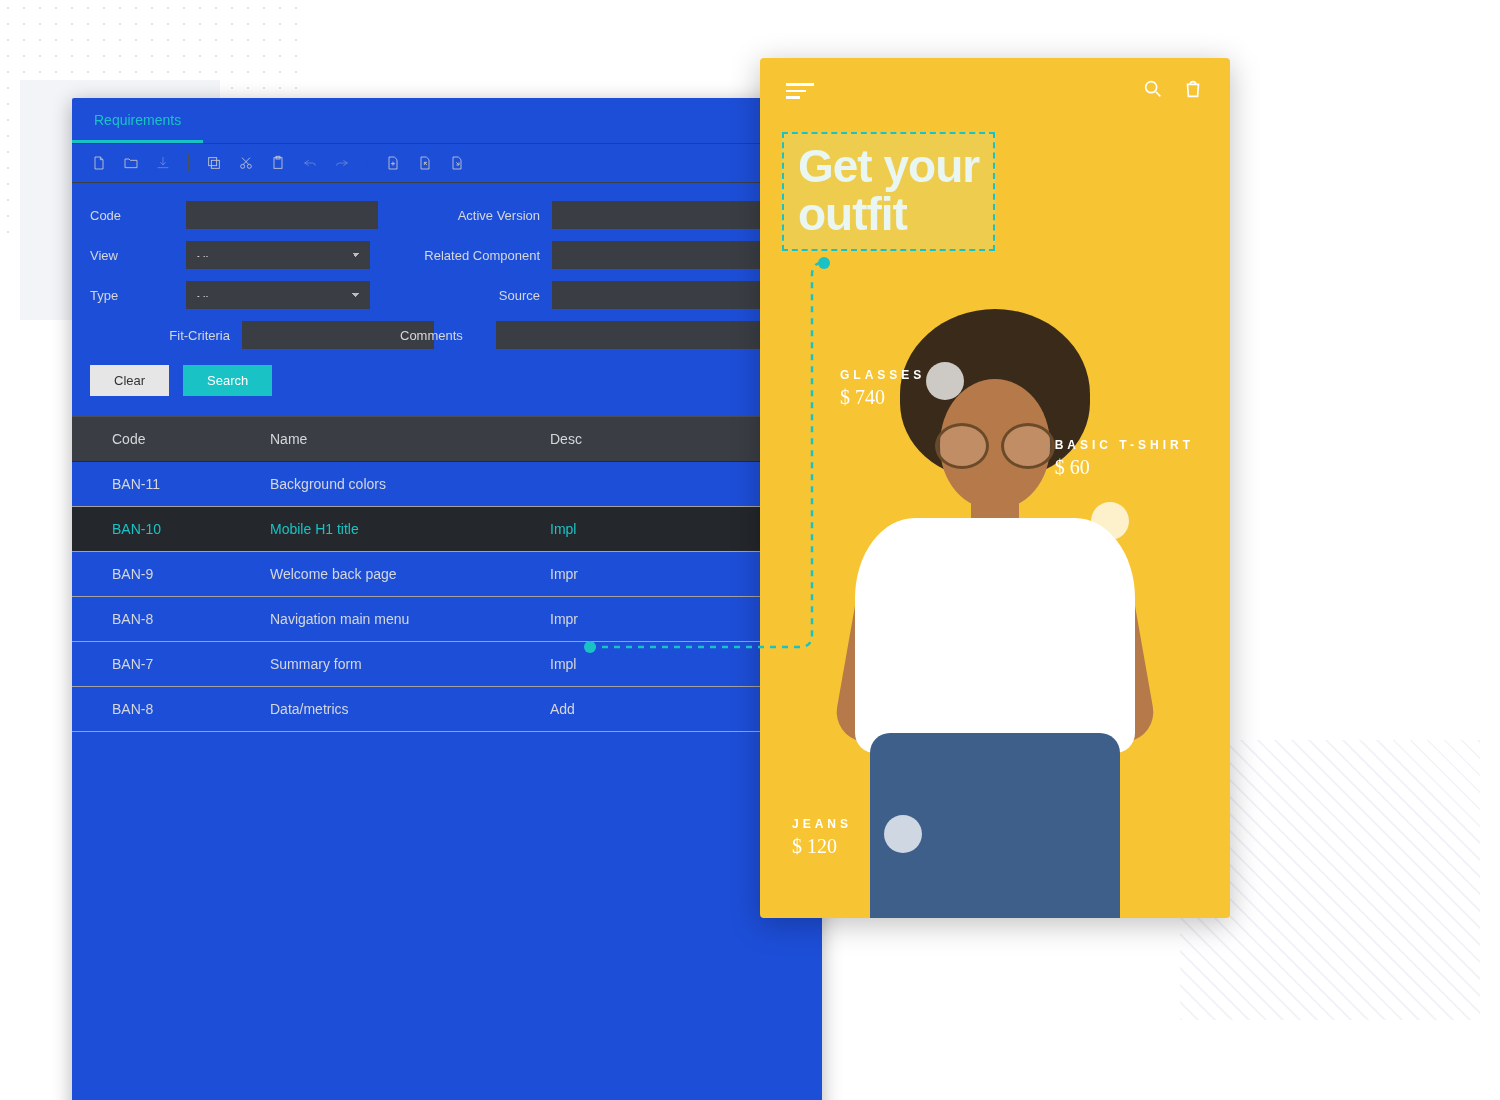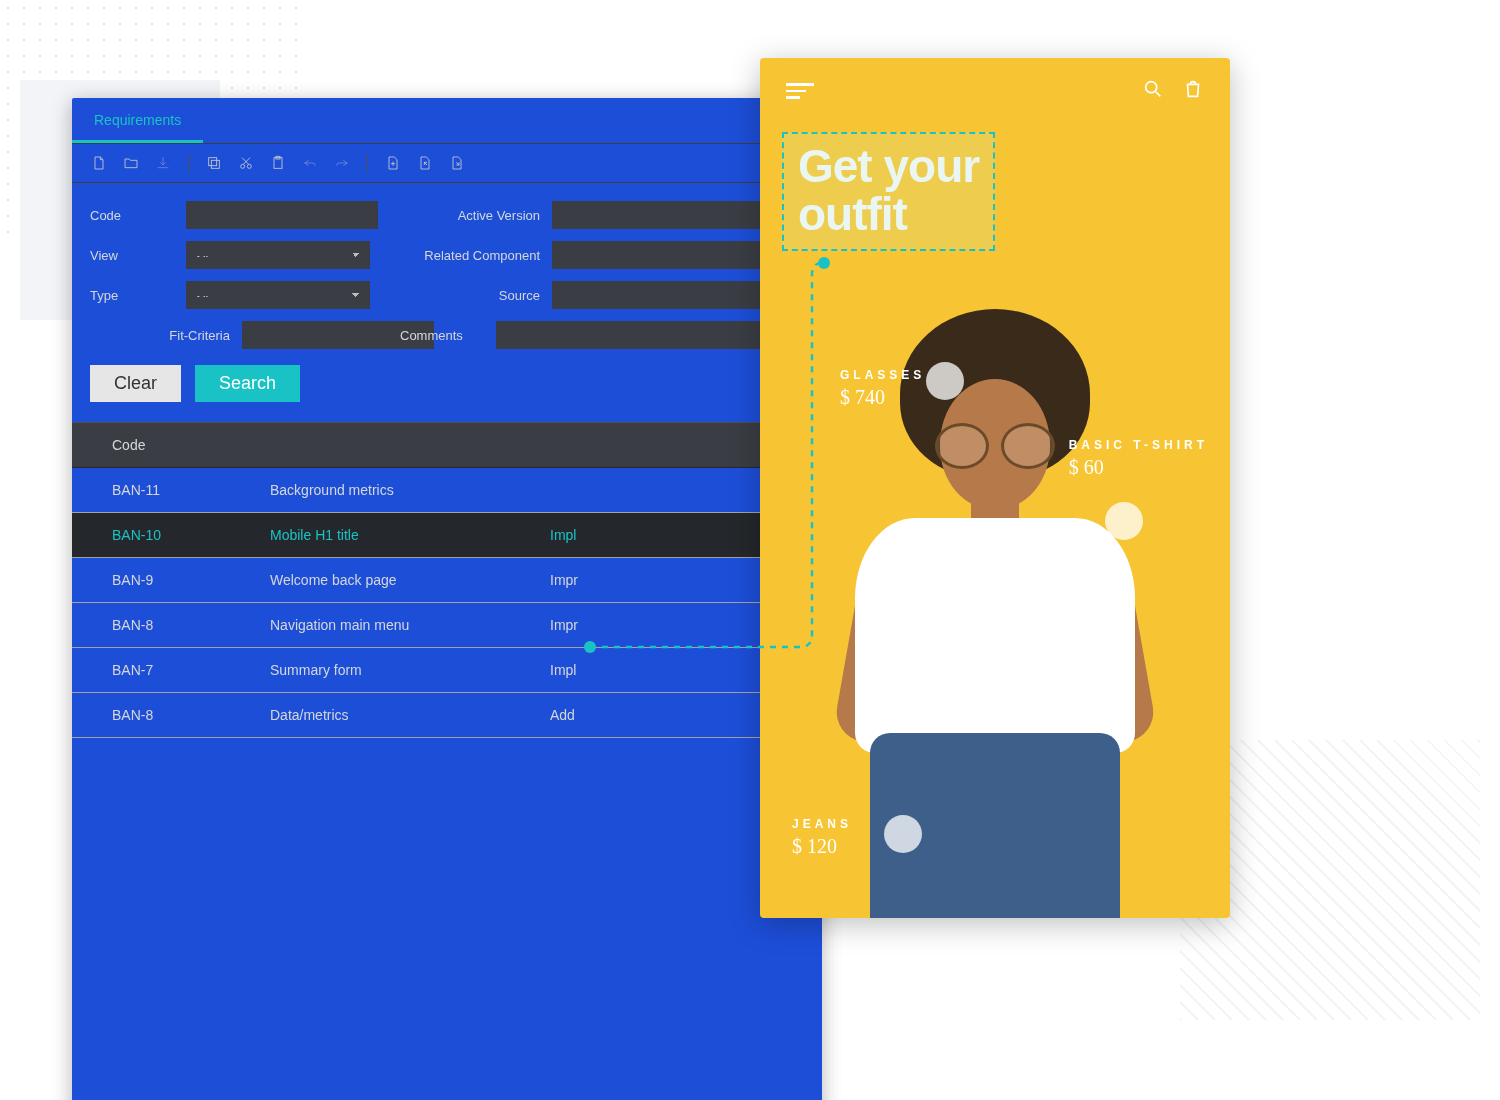--- a/index.html
+++ b/index.html
@@ -102,21 +102,21 @@
   .fld select { appearance: none; padding-right: 22px; background-image: linear-gradient(45deg,transparent 50%,#bbb 50%),linear-gradient(135deg,#bbb 50%,transparent 50%); background-position: calc(100% - 14px) 12px, calc(100% - 10px) 12px; background-size: 4px 4px; background-repeat: no-repeat;}
   .fld-col2 label { width: 140px; text-align: right; }
 
   .req-actions {
     display: flex;
     gap: 14px;
     padding: 10px 18px 20px;
   }
   .btn {
     padding: 8px 24px;
-    font-size: 18px;
+    font-size: 13px;
     border: none;
     cursor: pointer;
   }
   .btn-clear { background: #e6e6e6; color: #333; }
   .btn-search { background: #19c3c5; color: #fff; }
 
   .req-table-head {
     display: flex;
     background: #3a3e44;
     border-top: 1px solid #4a4e55;
@@ -218,21 +218,21 @@
     font-size: 14px;
   }
   .tag .tag-name { letter-spacing: 4px; font-size: 12px; font-weight:600;text-align:center; }
   .tag .tag-price { font-family: Georgia, serif; font-size: 20px; margin-top:4px; }
   .tag .dot {
     position:absolute; width:38px; height:38px; border-radius:50%;
     background: rgba(255,255,255,.75);
   }
   .tag-glasses { top: 310px; left: 80px; }
   .tag-glasses .dot { top: -6px; left: 86px; }
-  .tag-tshirt { top: 380px; right: 22px; text-align:left;}
+  .tag-tshirt { top: 380px; right: 36px; text-align:left;}
   .tag-tshirt .dot { top: 64px; left: 36px; }
   .tag-jeans { bottom: 60px; left: 32px; }
   .tag-jeans .dot { top: -2px; left: 92px; }
 
   
   .connector {
     position: absolute;
     pointer-events: none;
     top: 0; left: 0; width: 1500px; height: 1100px;
   }
@@ -354,25 +354,27 @@
     </div>
   </div>
 
   <div class="req-actions">
     <button class="btn btn-clear">Clear</button>
     <button class="btn btn-search">Search</button>
   </div>
 
   <div class="req-table-head">
     <div class="col-code">Code</div>
+    <div class="col-name">Name</div>
+    <div class="col-desc">Desc</div>
   </div>
   <div class="req-rows" id="reqRows">
       <div class="req-row">
         <div class="col-code">BAN-11</div>
-        <div class="col-name">Background metrics</div>
+        <div class="col-name">Background colors</div>
       </div>
       <div class="req-row selected">
         <div class="col-code">BAN-10</div>
         <div class="col-name">Mobile H1 title</div>
         <div class="col-desc">Impl</div>
       </div>
       <div class="req-row">
         <div class="col-code">BAN-9</div>
         <div class="col-name">Welcome back page</div>
         <div class="col-desc">Impr</div>

